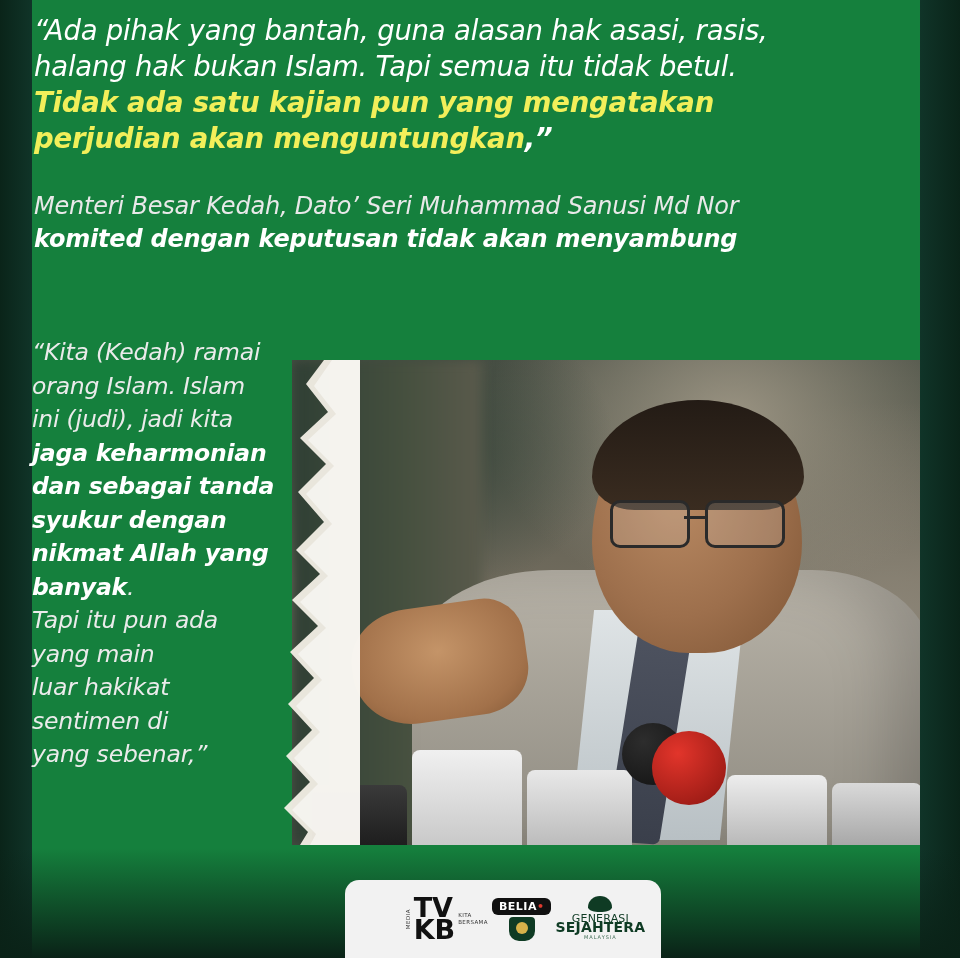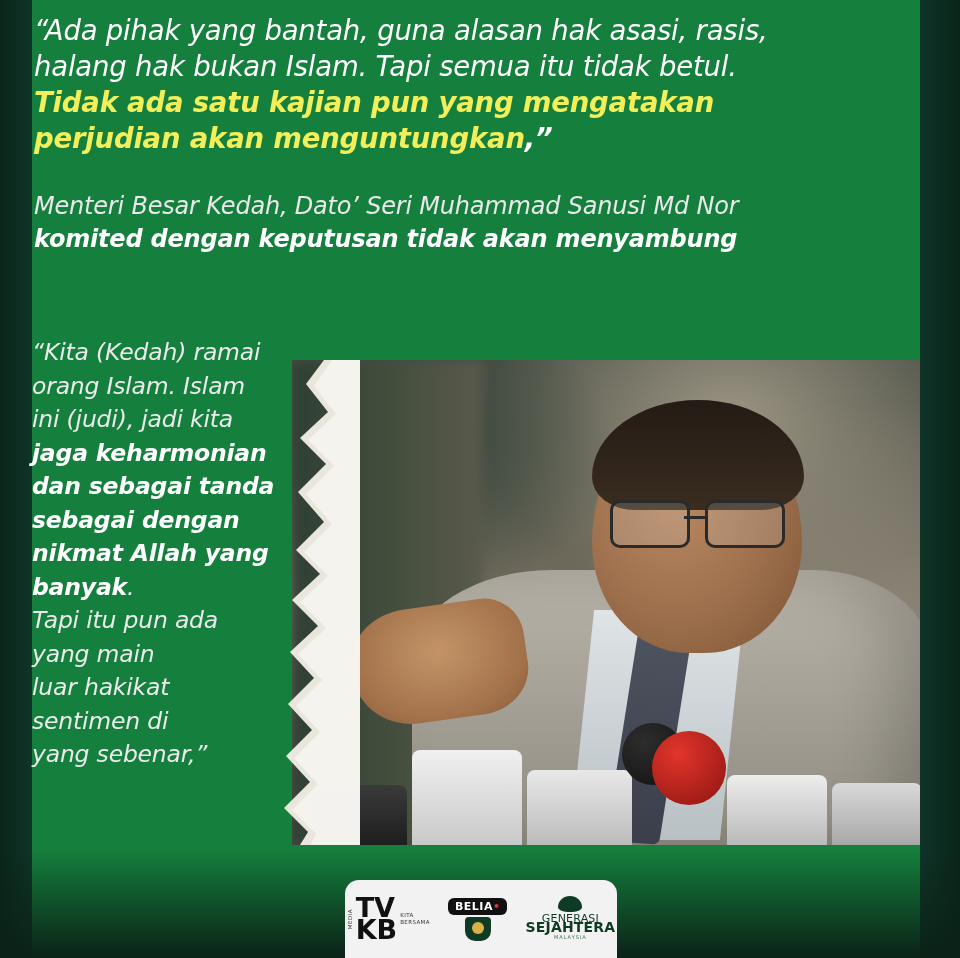--- a/index.html
+++ b/index.html
@@ -269,21 +269,22 @@
     position: absolute;
     left: 345px;
     bottom: 0;
     width: 272px;
     height: 78px;
     background: #f2f2f2;
     border-radius: 14px 14px 0 0;
     display: flex;
     align-items: center;
     justify-content: center;
-    gap: 18px;
+    gap: 4px;
+    padding-left: 44px;
   }
   .logo-tvkb {
     display: flex;
     align-items: center;
     gap: 3px;
   }
   .logo-tvkb .tv {
     font-family: "DejaVu Sans", sans-serif;
     font-weight: bold;
     font-size: 27px;
@@ -385,21 +386,21 @@
     <div class="a-line">Menteri Besar Kedah, Dato’ Seri Muhammad Sanusi Md Nor</div>
     <div class="a-line bold">komited dengan keputusan tidak akan menyambung</div>
   </div>
 
   <div class="quote2">
     <div class="q2-line">“Kita (Kedah) ramai</div>
     <div class="q2-line">orang Islam. Islam</div>
     <div class="q2-line">ini (judi), jadi kita</div>
     <div class="q2-line bold">jaga keharmonian</div>
     <div class="q2-line bold">dan sebagai tanda</div>
-    <div class="q2-line bold">sebagai dengan</div>
+    <div class="q2-line bold">syukur dengan</div>
     <div class="q2-line bold">nikmat Allah yang</div>
     <div class="q2-line bold"><span>banyak</span><span class="soft">.</span></div>
     <div class="q2-line">Tapi itu pun ada</div>
     <div class="q2-line">yang main</div>
     <div class="q2-line">luar hakikat</div>
     <div class="q2-line">sentimen di</div>
     <div class="q2-line">yang sebenar,”</div>
   </div>
 
   <div class="photo-wrap">

